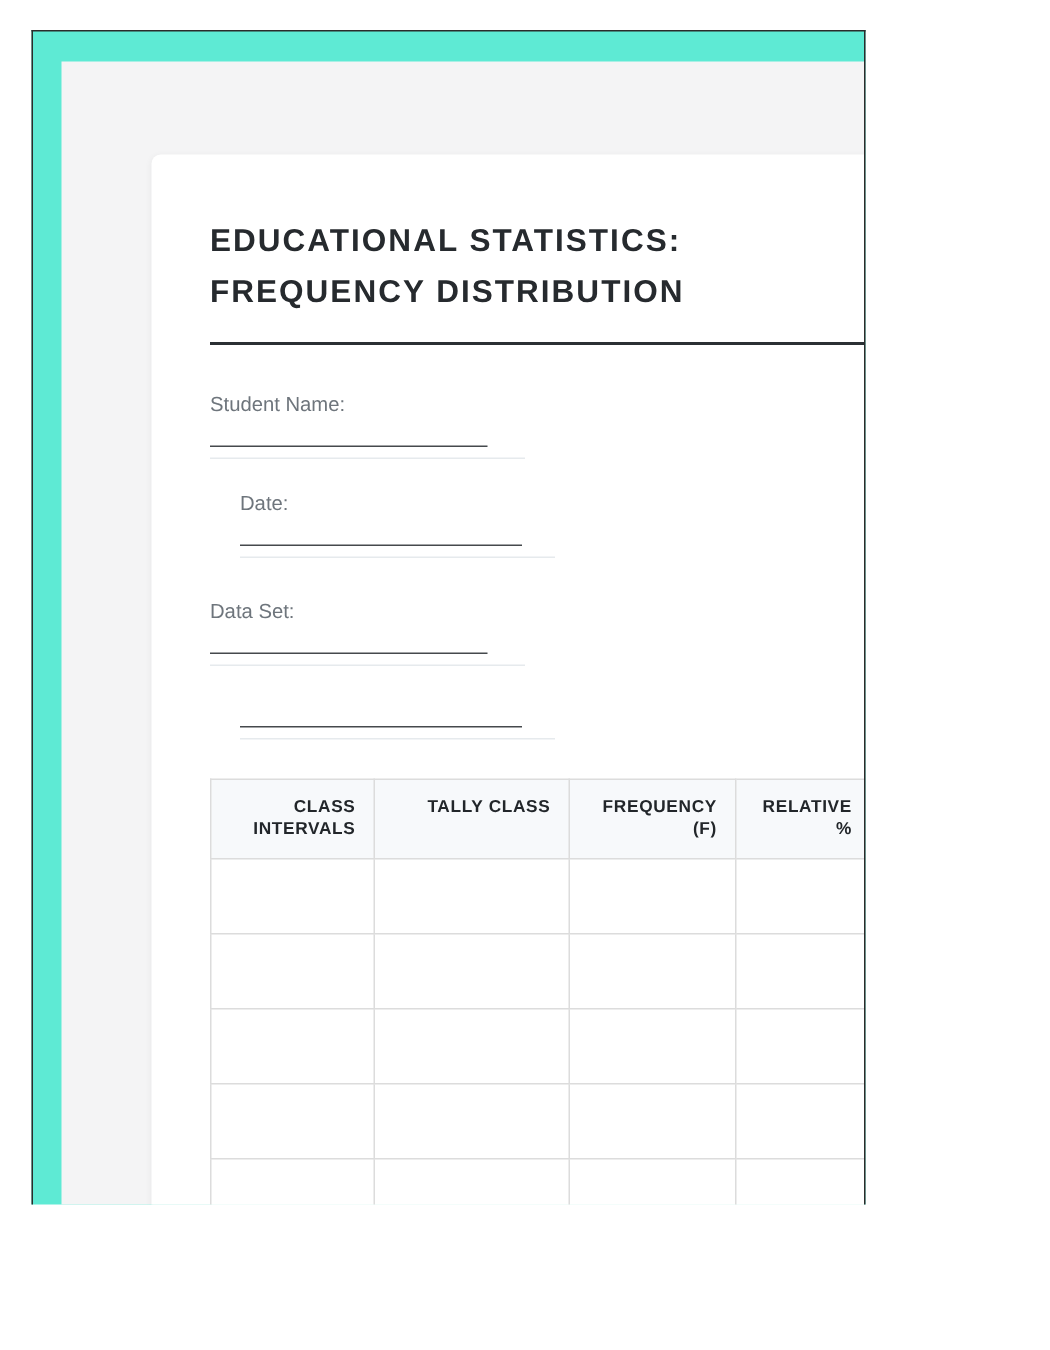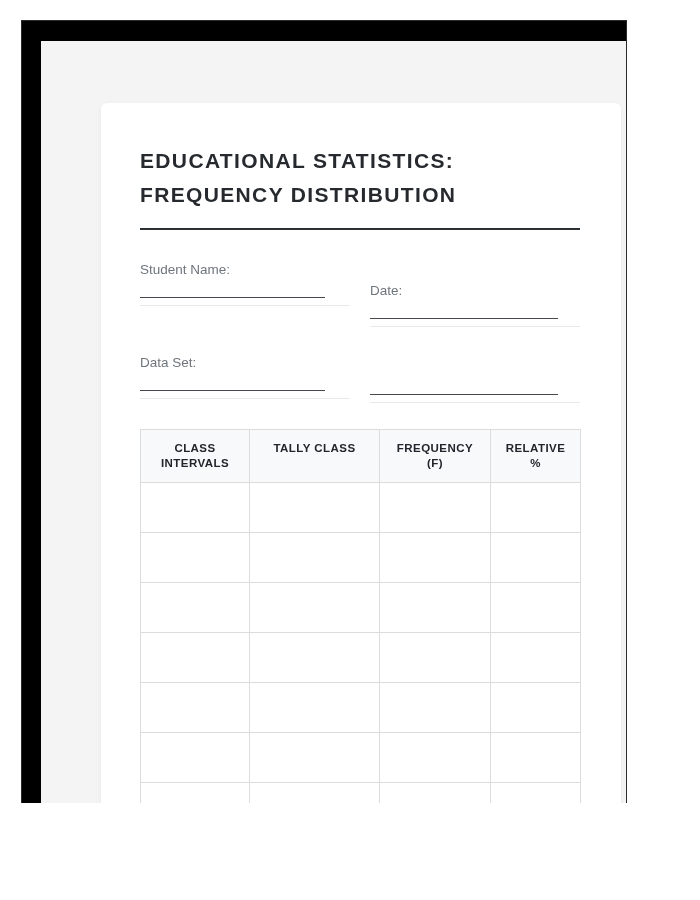--- a/index.html
+++ b/index.html
@@ -12,27 +12,27 @@
     height: 900px;
     font-family: "Liberation Sans", sans-serif;
     overflow: hidden;
   }
 
   
   #doc-frame {
     position: absolute;
     left: 21px;
     top: 20px;
-    width: 606px;
+    width: 556px;
     height: 783px;              
     border: 1px solid #2b2b2b;
     border-bottom: none;
     box-sizing: border-box;
     overflow: hidden;
-    background: #000000;
+    background: #5eead4;
   }
 
   
   #page-backdrop {
     position: absolute;
     left: 19px;                  
     top: 20px;                   
     width: 602px;                
     height: 763px;
     background: #f4f4f5;
@@ -78,20 +78,21 @@
     border-top: 2.5px solid #2b3034;
   }
 
   
   #form-fields {
     margin-top: 31px;
   }
   .field-row {
     display: flex;
     width: 440px;
+    flex-direction: column;
   }
   .field-row + .field-row { margin-top: 27px; }
 
   .field {
     width: 210px;
   }
   .field.right { margin-left: 20px; margin-top: 21px; }
 
   .field-label {
     font-size: 13.5px;
@@ -125,21 +126,21 @@
   }
   #freq-table th,
   #freq-table td {
     border: 1px solid #dcdcdc;
     padding: 0;
     vertical-align: top;
   }
   #freq-table thead th {
     background: #f7f9fb;
     height: 53px;
-    text-align: center;
+    text-align: right;
     padding: 11px 12px 0 12px;
     font-size: 11.5px;
     font-weight: bold;
     color: #22262a;
     letter-spacing: 0.45px;
     line-height: 14.5px;
     box-sizing: border-box;
   }
   #freq-table tbody td {
     height: 49px;

